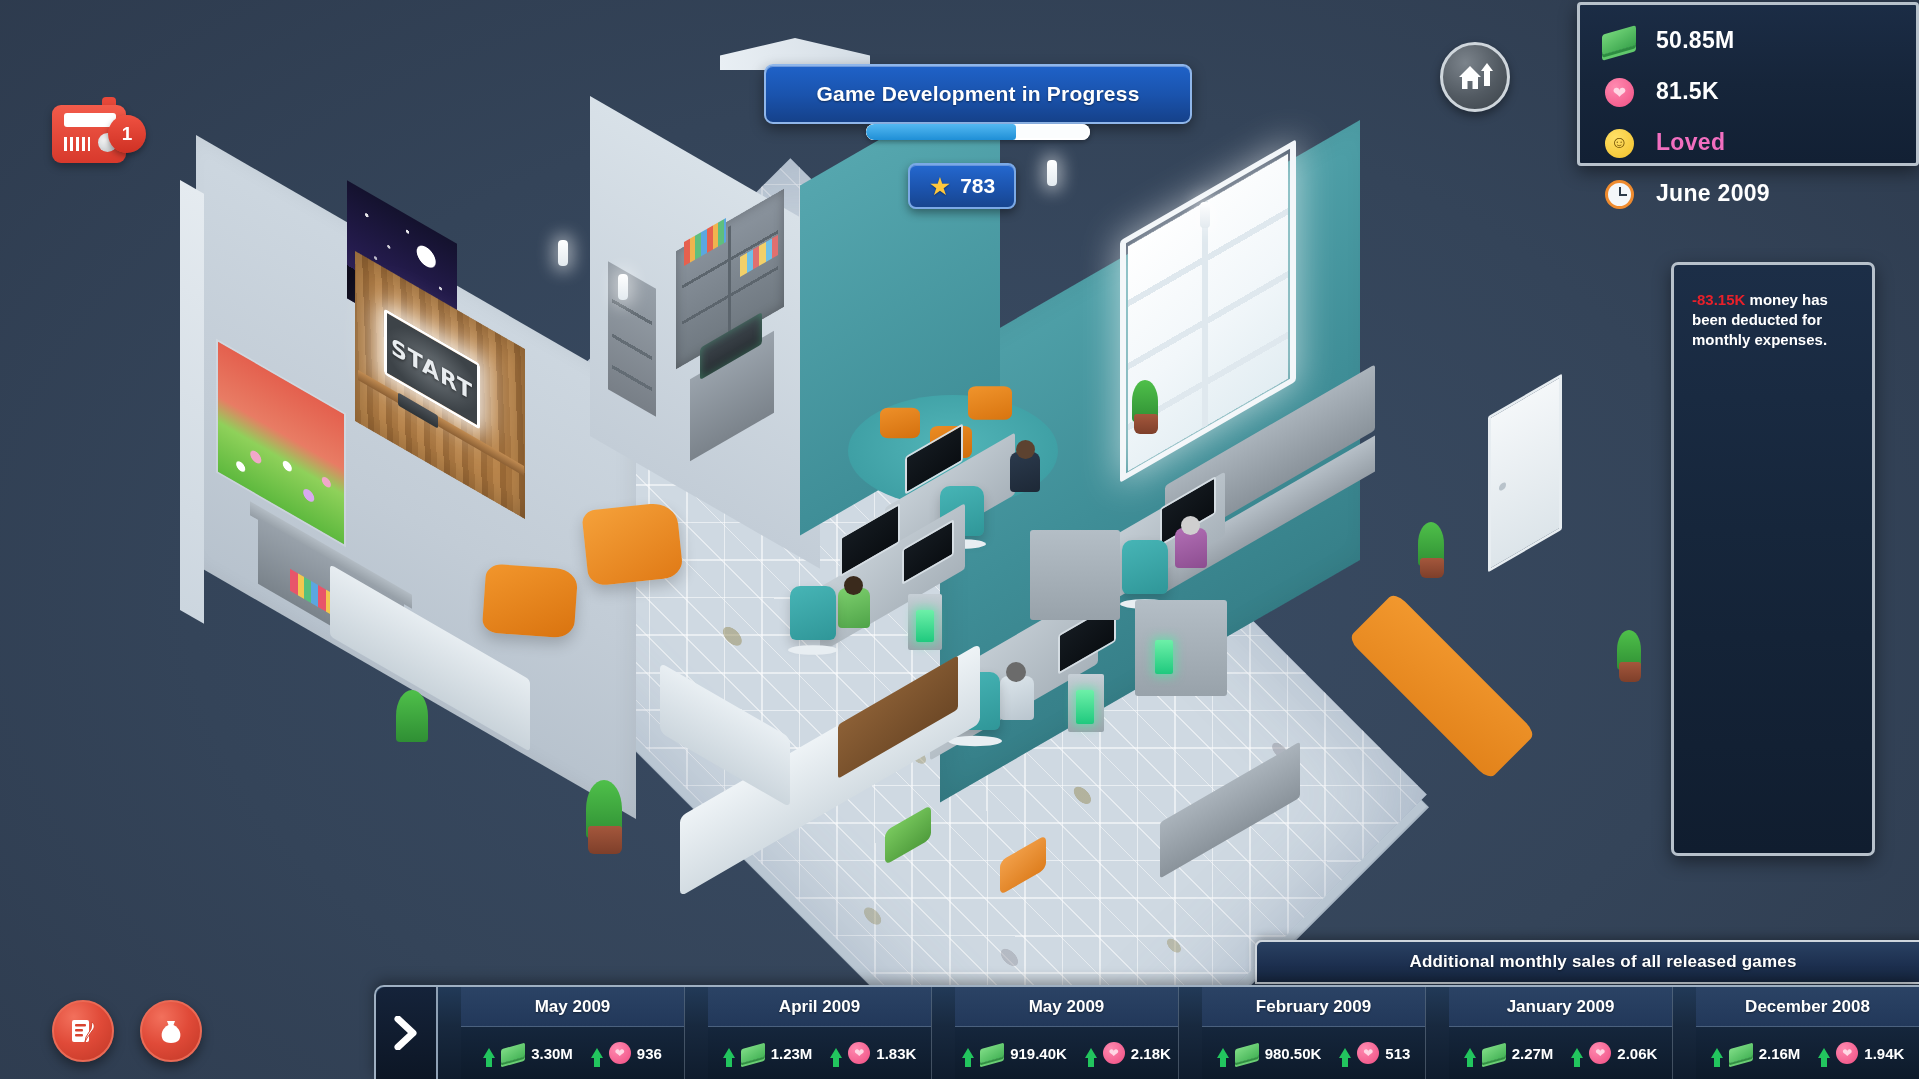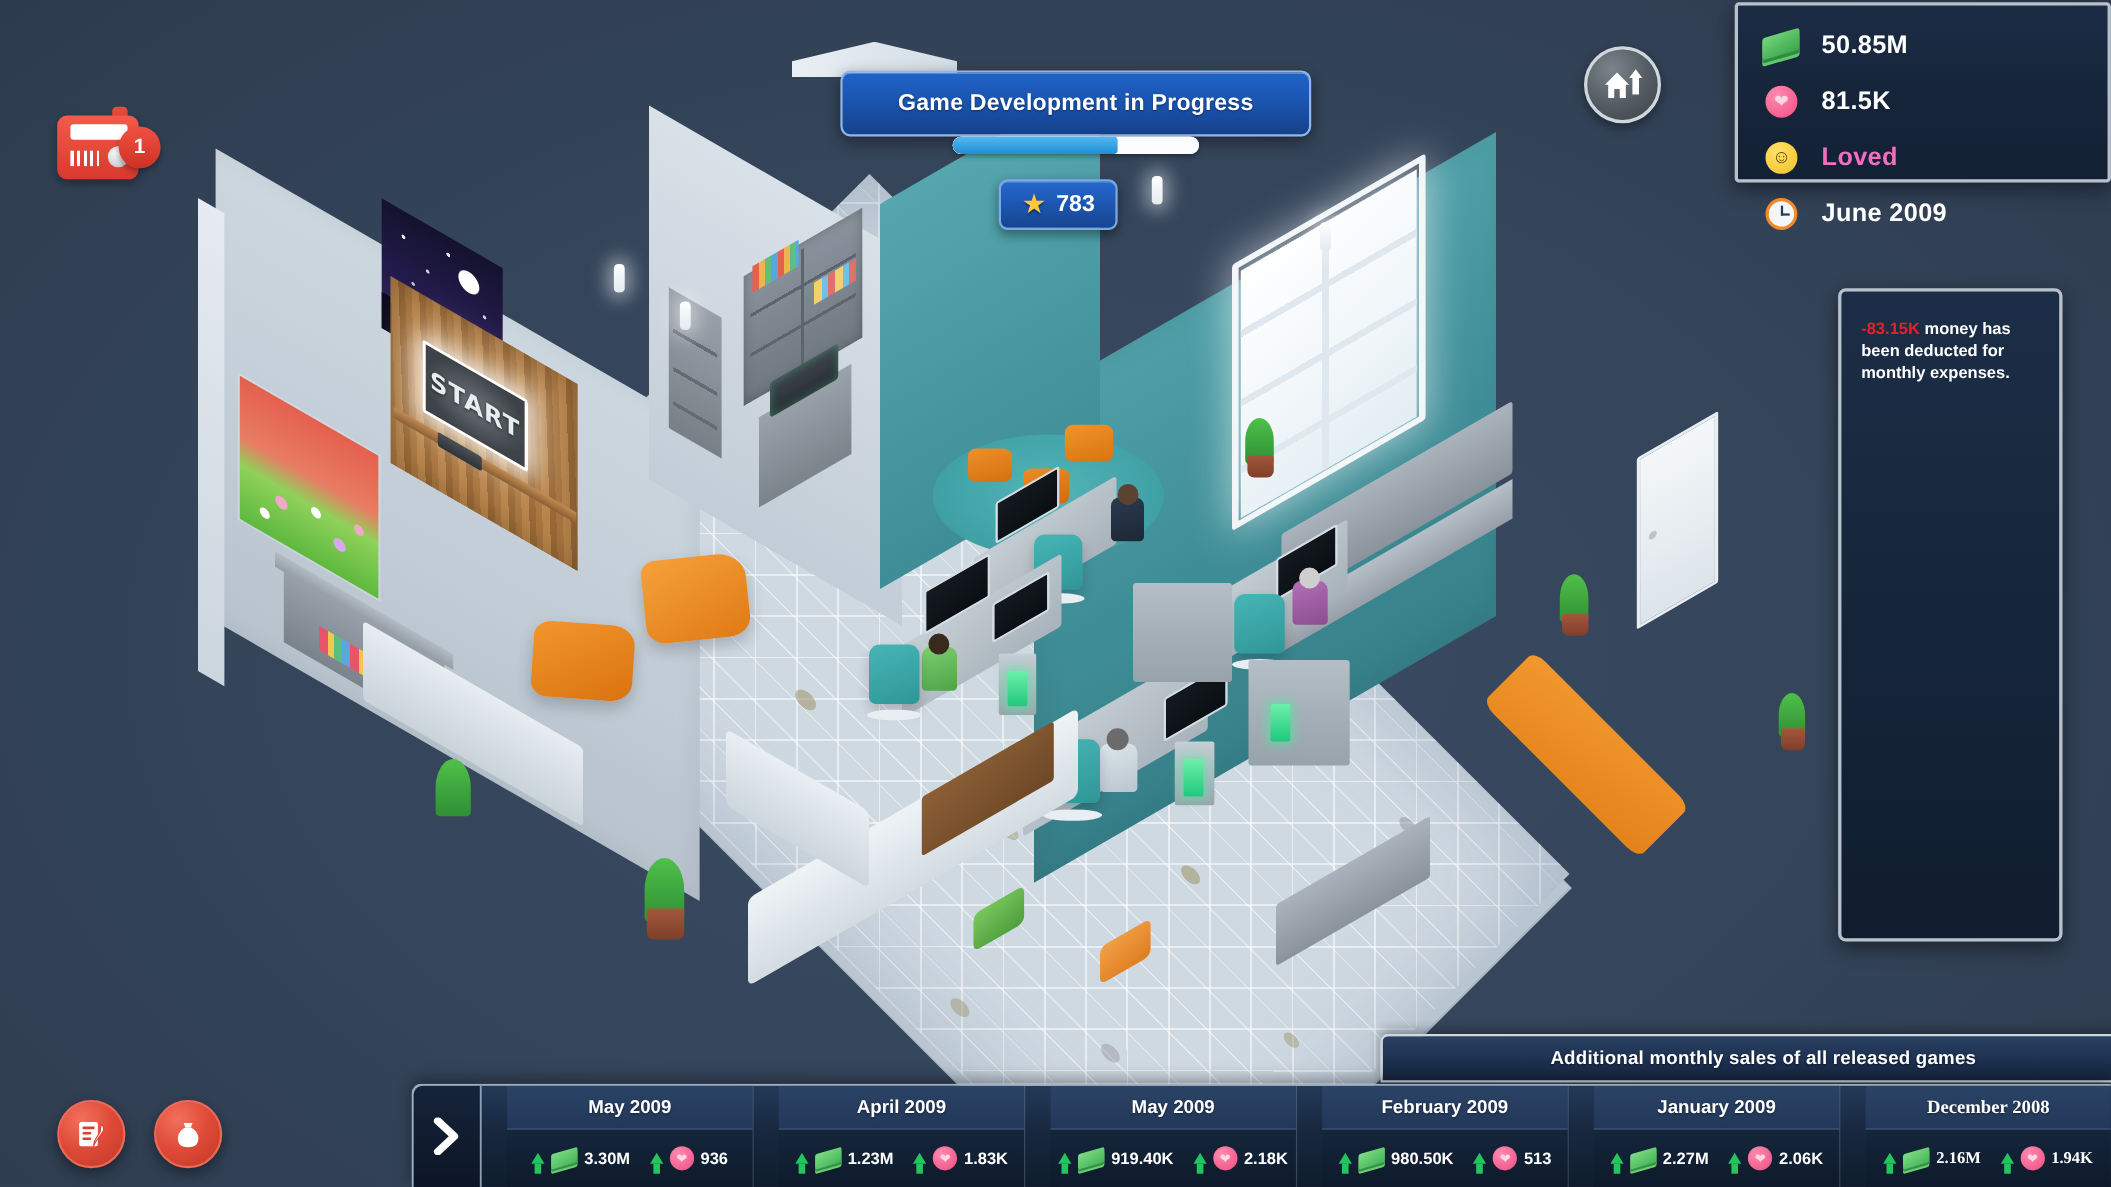--- a/index.html
+++ b/index.html
@@ -649,21 +649,21 @@
     display:flex; align-items:center; justify-content:center;
     border-right:2px solid #8fa1b5;
     border-radius:10px 0 0 0;
     cursor:pointer;
   }
   .month-col{
     flex:1 1 0;
     border-right:1px solid rgba(190,205,220,.28);
     display:flex; flex-direction:column;padding-left:23px;
   }
-  .month-col:last-child{ border-right:none;font-family:Liberation Serif, serif; }
+  .month-col:last-child{ border-right:none; }
   .month-head{
     height:40px; display:flex; align-items:center; justify-content:center;
     background:linear-gradient(180deg,#2b4365 0%,#22385a 100%);
     border-bottom:1px solid rgba(190,205,220,.22);
   }
   .month-head span{
     color:#fff; font-weight:bold; font-size:17px;
     text-shadow:0 1px 2px rgba(0,0,0,.45);
   }
   .month-stats{

